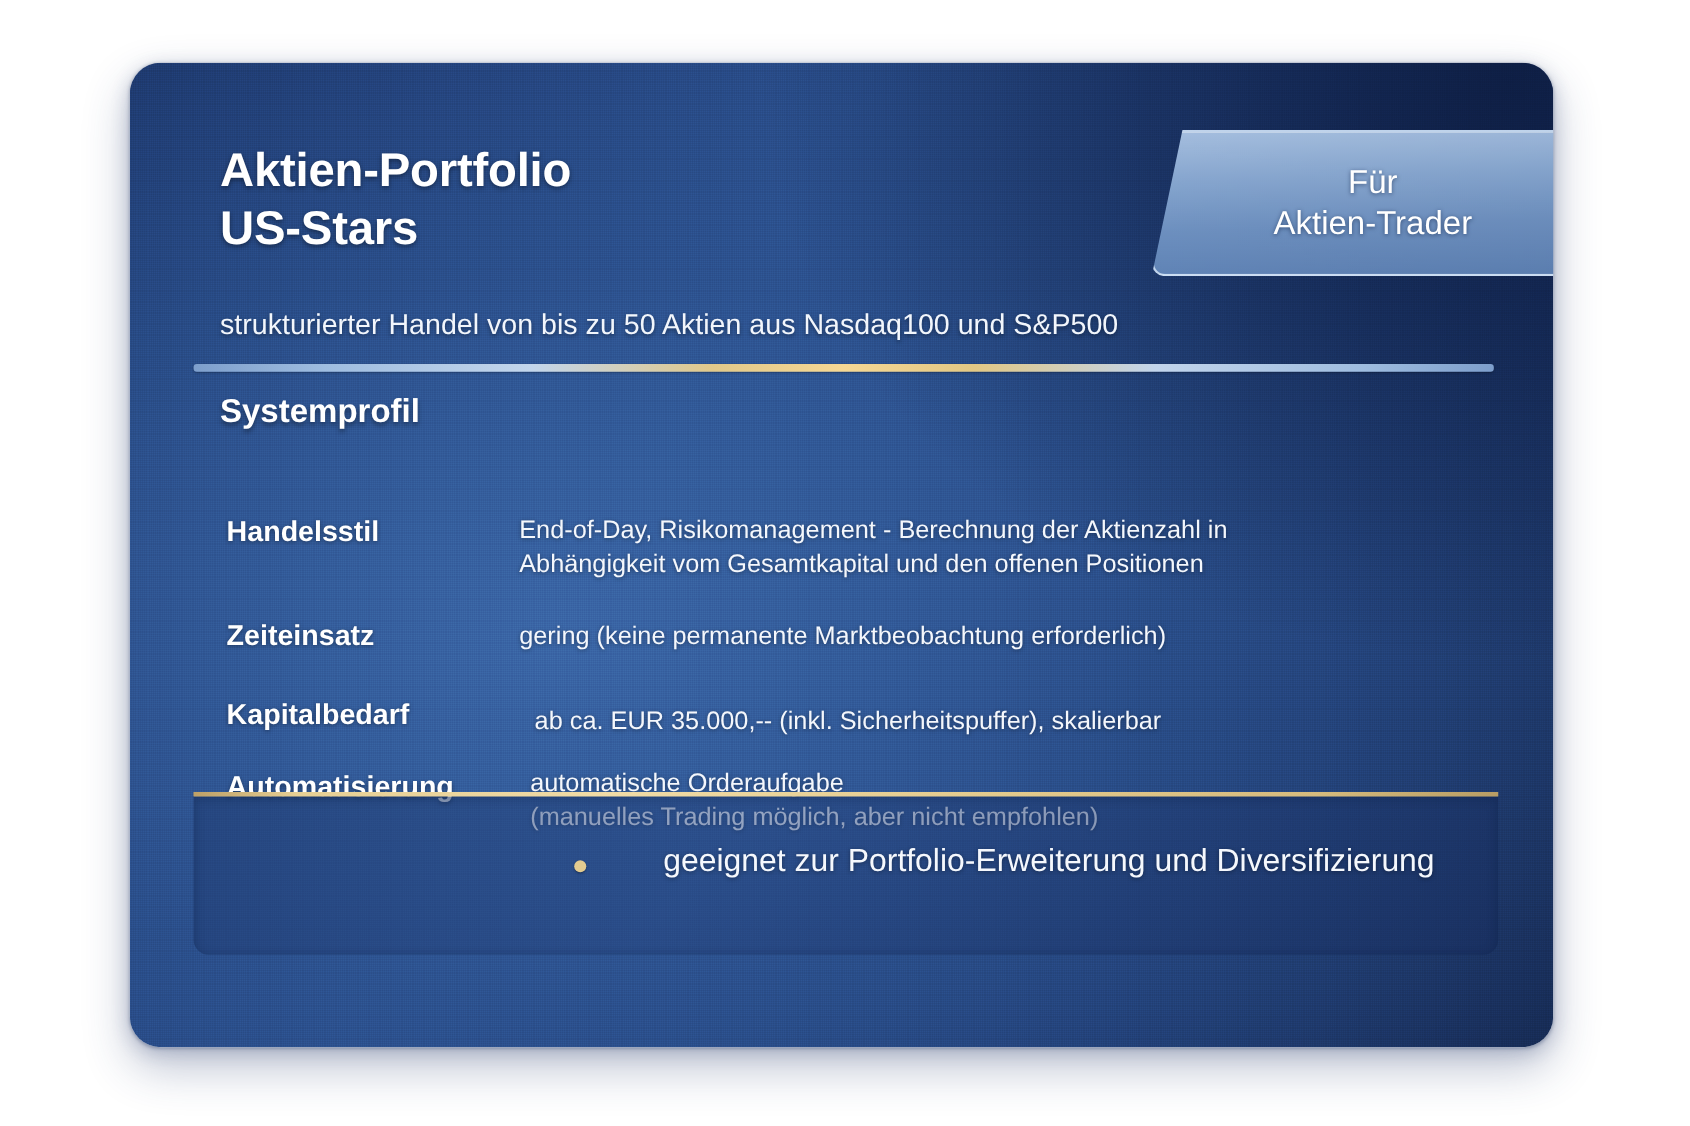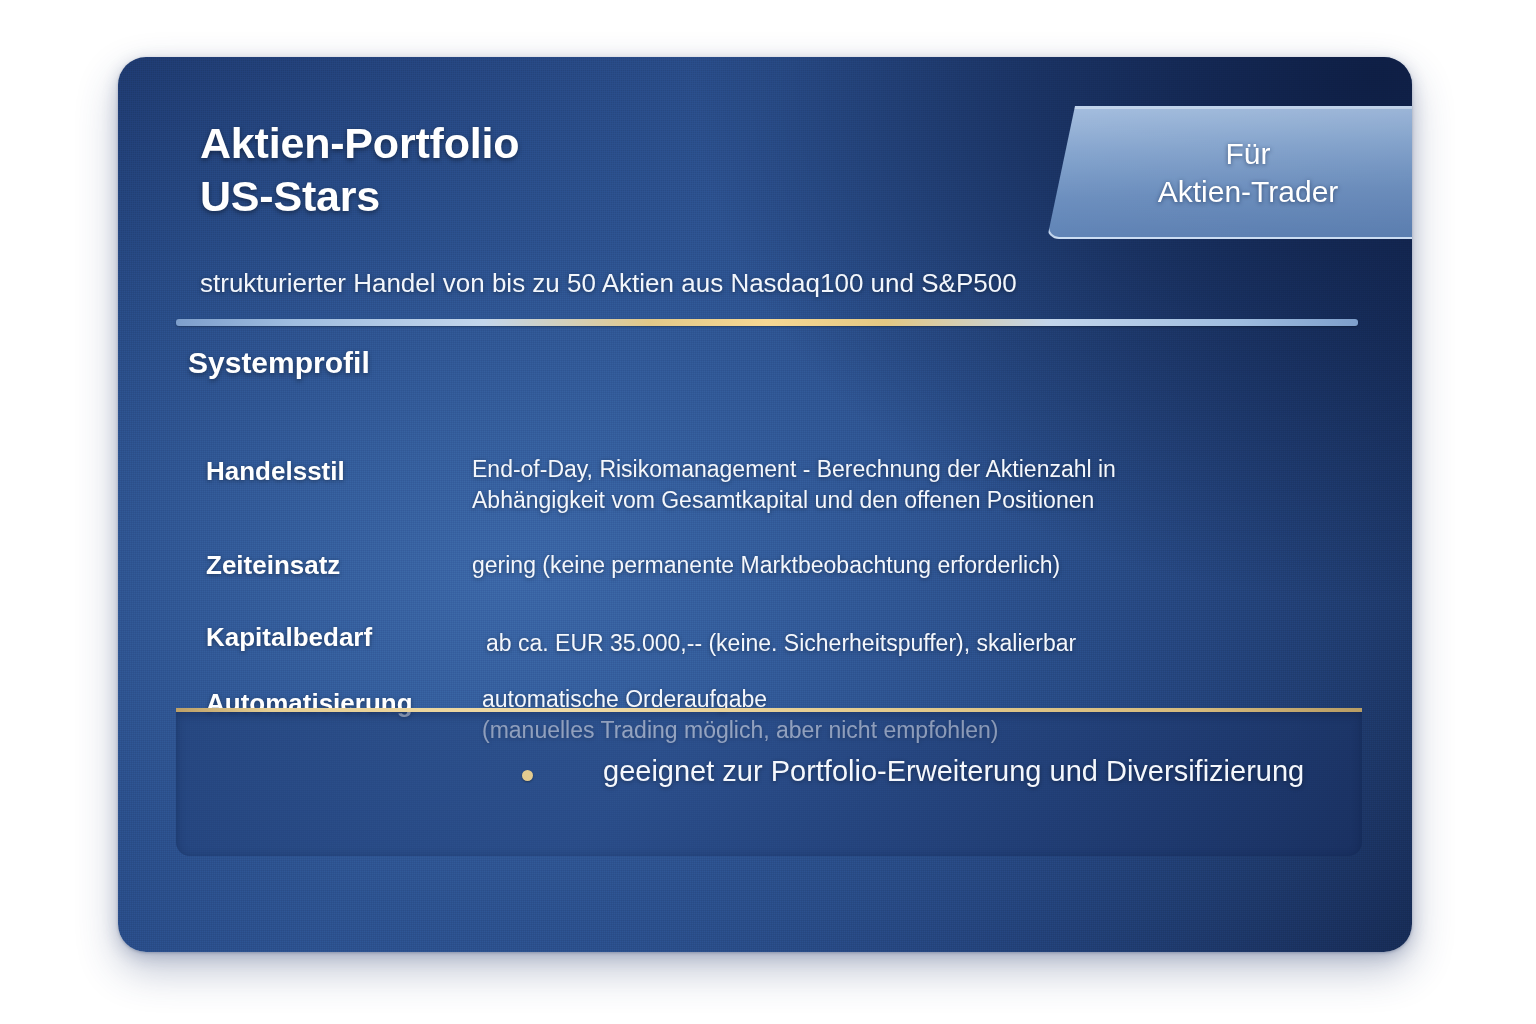--- a/index.html
+++ b/index.html
@@ -68,20 +68,21 @@
     position: absolute;
     inset: 0;
     pointer-events: none;
     background: radial-gradient(85% 95% at 97% 2%, rgba(8,20,52,0.72) 0%, rgba(8,20,52,0.42) 30%, rgba(8,20,52,0.0) 62%);
   }
 
   .card-inner {
     position: absolute;
     inset: 0;
     z-index: 3;
+    margin-top: 12px;
   }
 
   
   #title {
     position: absolute;
     left: 82px;
     top: 60px;
     width: 760px;
     color: #ffffff;
     font-size: 43px;
@@ -152,21 +153,21 @@
         #e3c884 60%,
         #c2d5ec 74%,
         #9fbde0 90%,
         #7e9fcc 100%);
     box-shadow: 0 1px 2px rgba(0,0,0,0.25);
   }
 
   
   #section-heading {
     position: absolute;
-    left: 70px;
+    left: 82px;
     top: 287px;
     color: #ffffff;
     font-size: 30px;
     font-weight: bold;
     line-height: 38px;
     text-shadow: 0 2px 5px rgba(0,0,0,0.40);
   }
 
   
   #profile {
@@ -292,21 +293,21 @@
 Abhängigkeit vom Gesamtkapital und den offenen Positionen</div>
         </div>
 
         <div class="prow" id="prow-1">
           <div class="prow-label">Zeiteinsatz</div>
           <div class="prow-value">gering  (keine permanente Marktbeobachtung erforderlich)</div>
         </div>
 
         <div class="prow" id="prow-2">
           <div class="prow-label">Kapitalbedarf</div>
-          <div class="prow-value">ab ca. EUR 35.000,-- (keine. Sicherheitspuffer), skalierbar</div>
+          <div class="prow-value">ab ca. EUR 35.000,-- (inkl. Sicherheitspuffer), skalierbar</div>
         </div>
 
         <div class="prow" id="prow-3">
           <div class="prow-label">Automatisierung</div>
           <div class="prow-value">automatische Orderaufgabe
 (manuelles Trading möglich, aber nicht empfohlen)</div>
         </div>
 
       </div>
 

